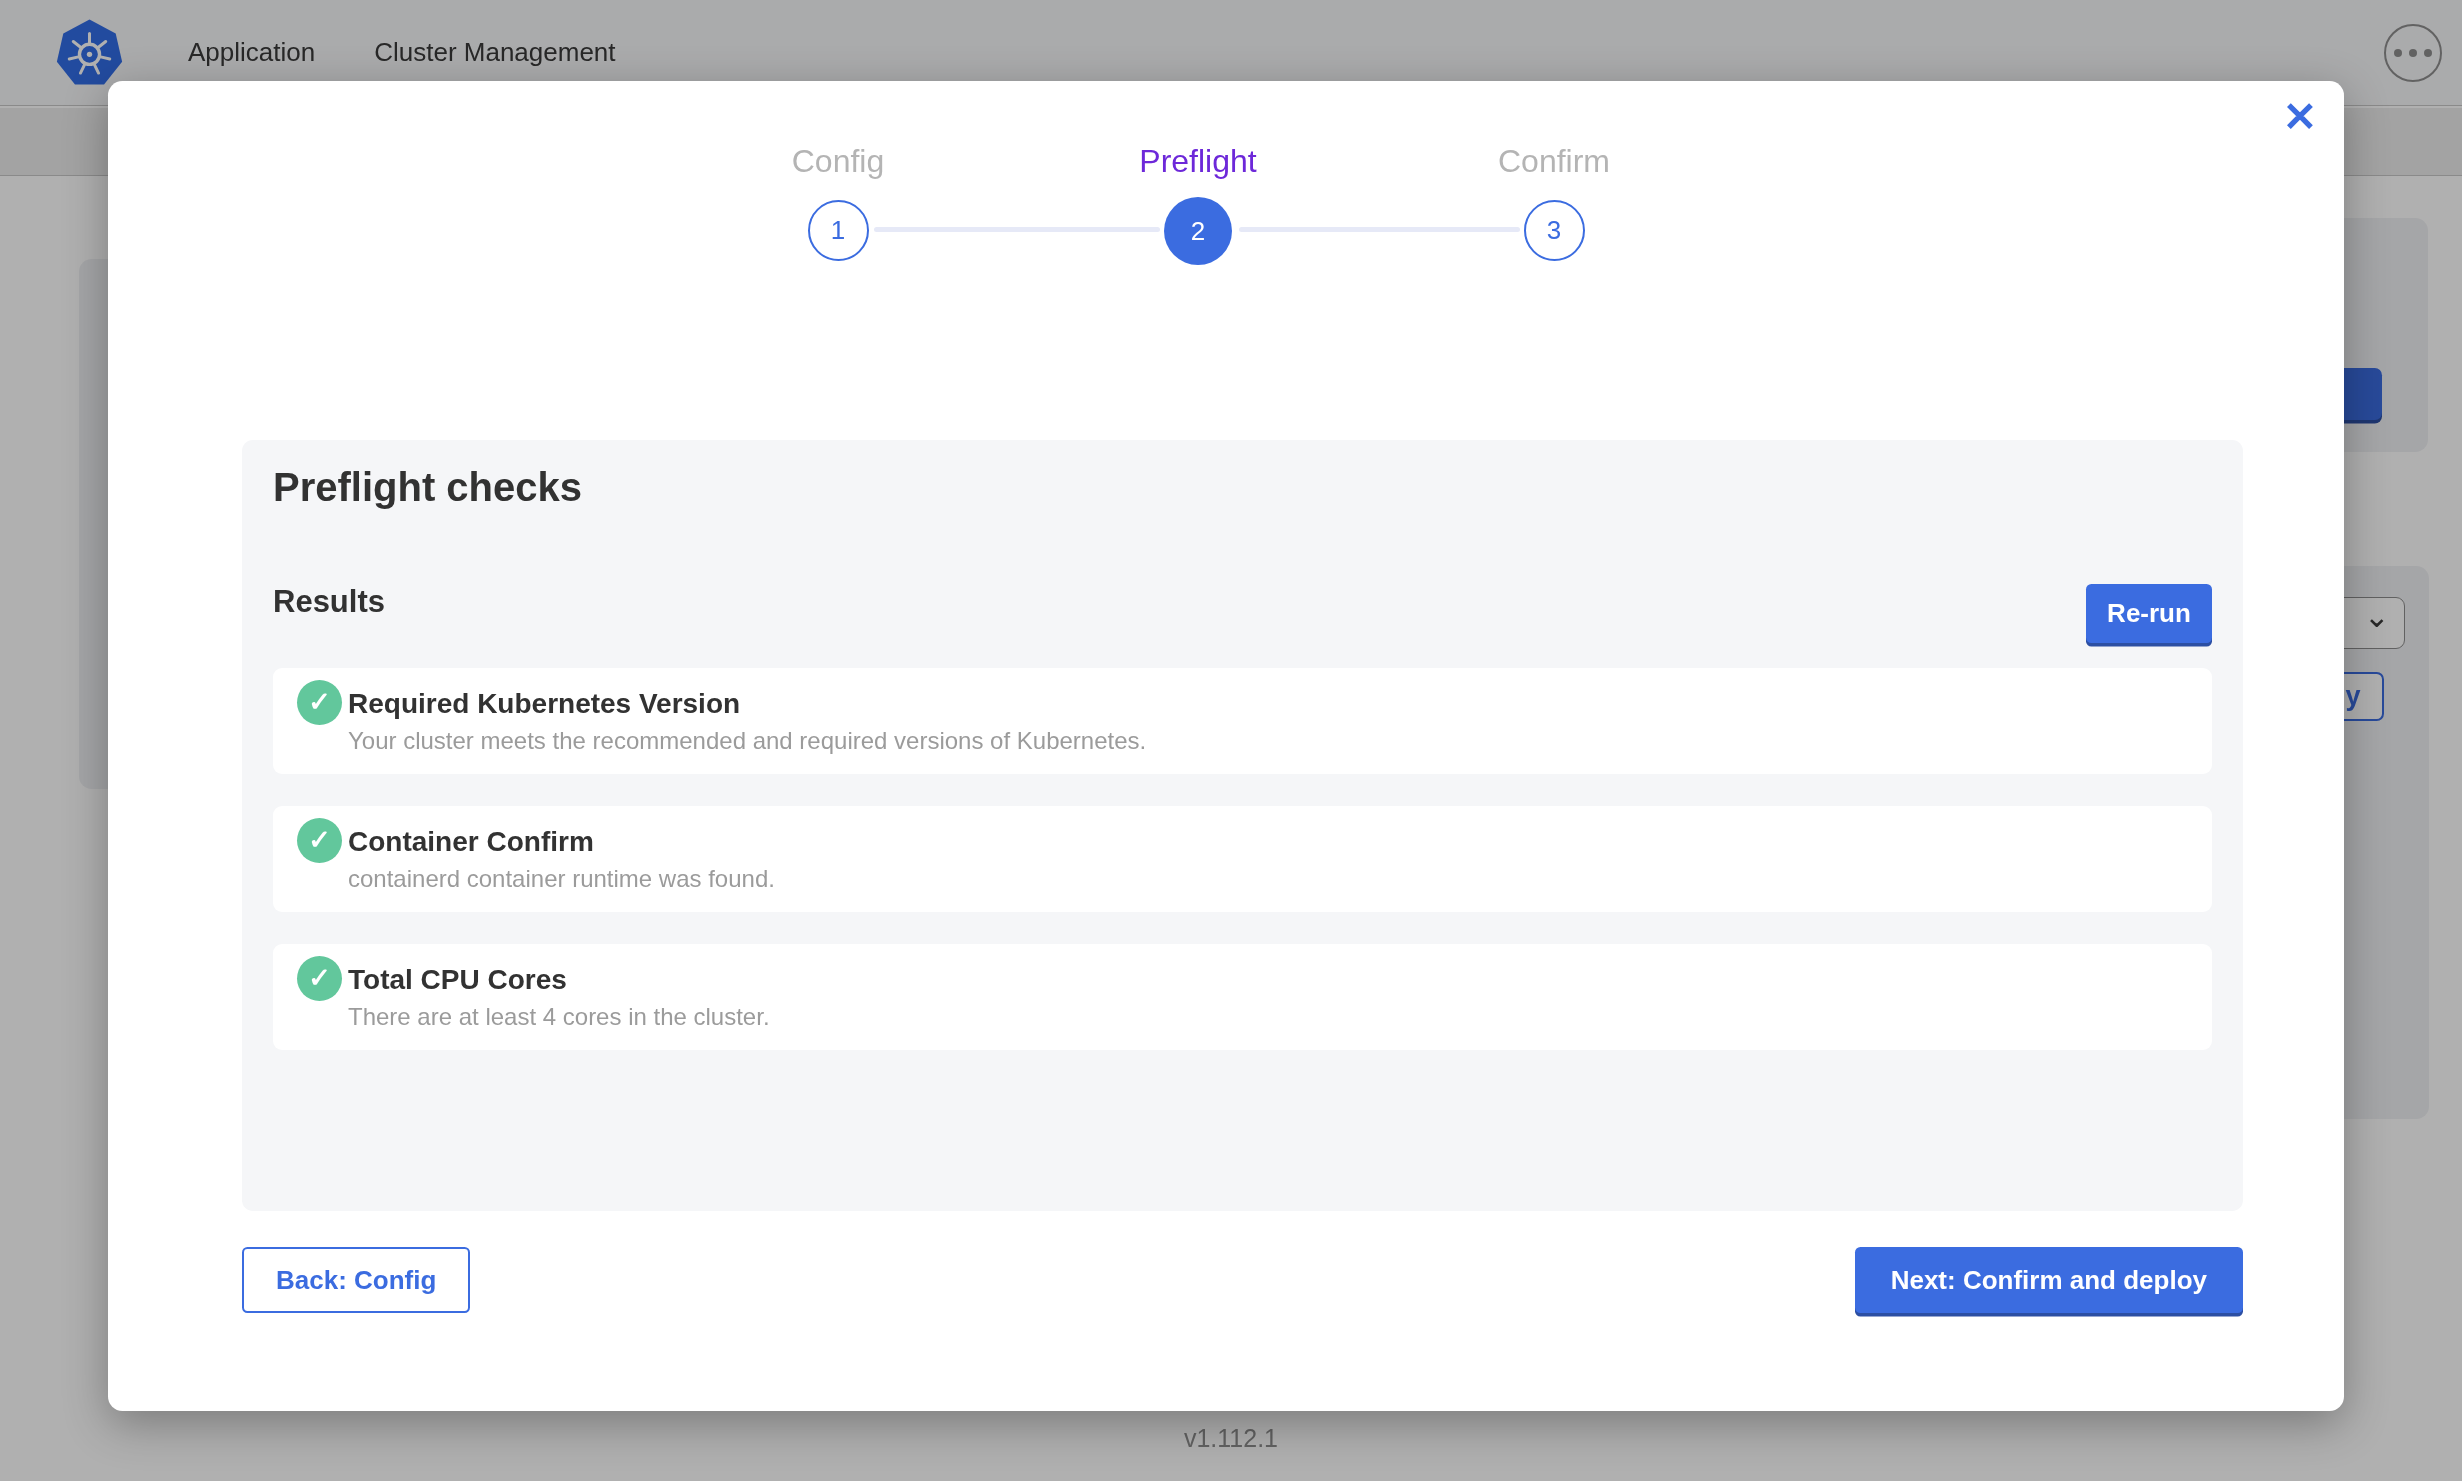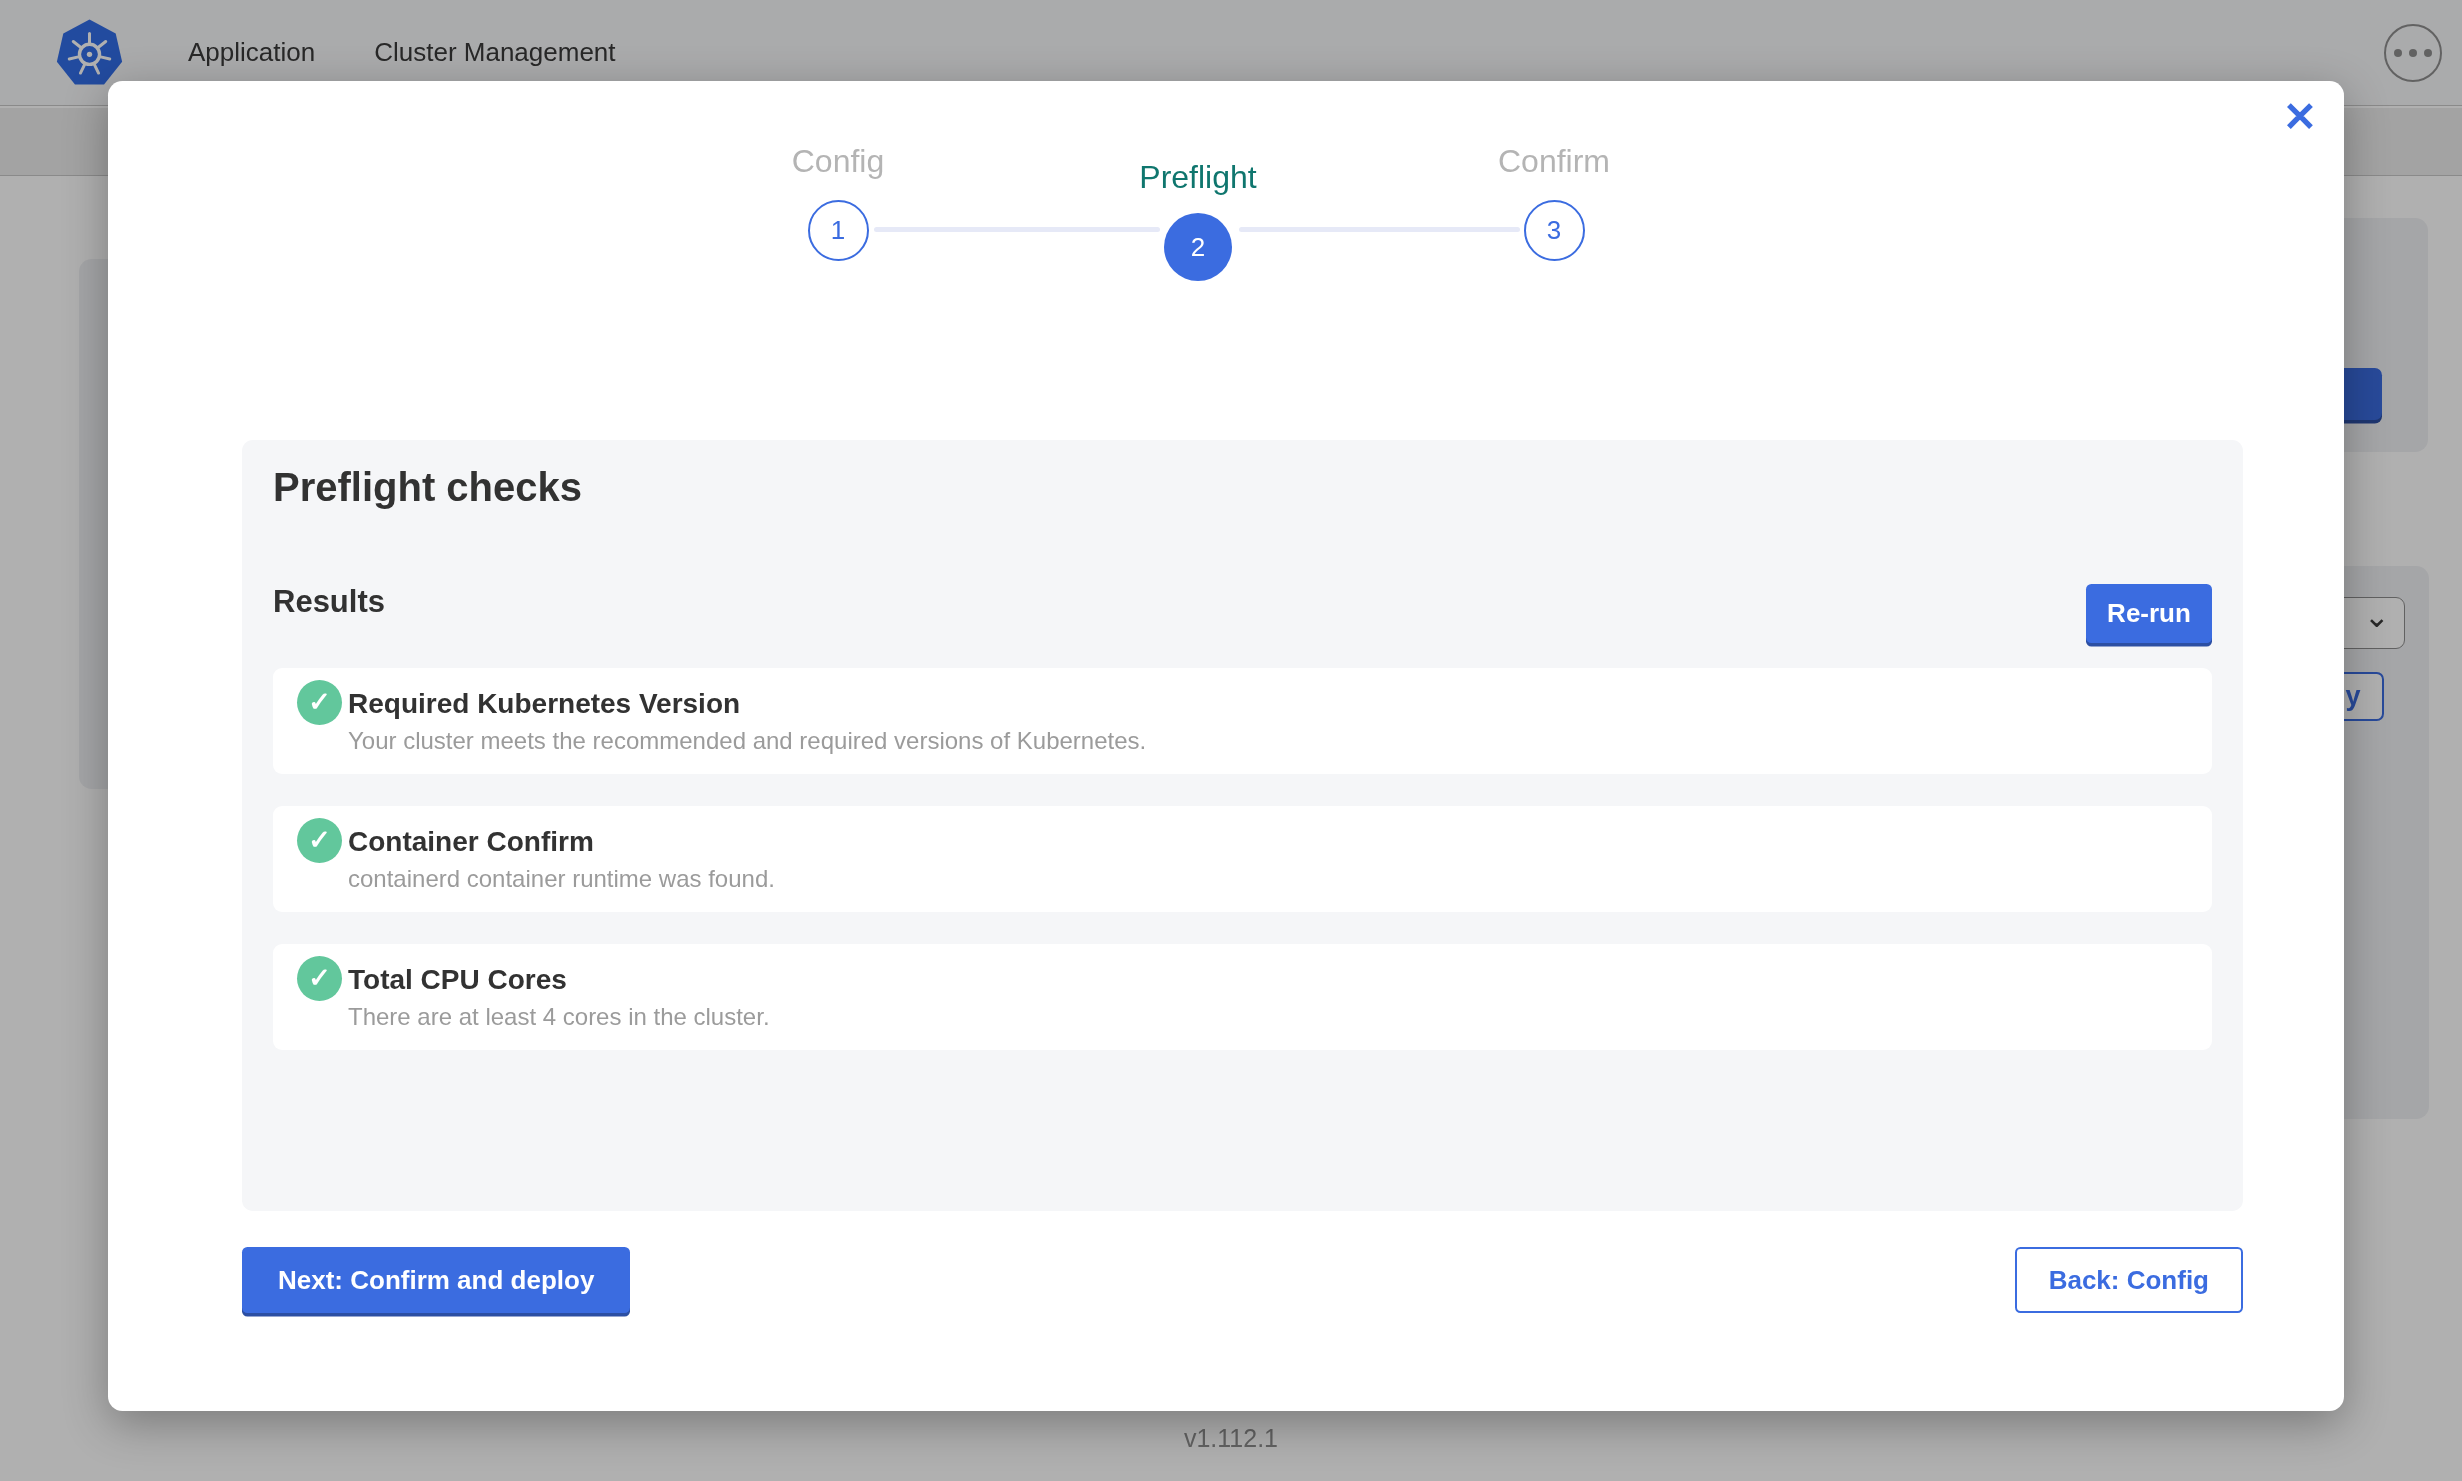--- a/index.html
+++ b/index.html
@@ -60,21 +60,21 @@
     background:#ffffff; border-radius:14.4px; box-shadow:0 12.6px 45px rgba(0,0,0,0.30);
   }
   .close {
     position:absolute; top:16px; right:27px; font-size:41px; line-height:1;
     color:#3b6ce0; font-weight:bold; cursor:pointer;
   }
 
   .stepper { position:absolute; top:0; left:0; width:100%; height:288px; }
   .step { position:absolute; top:65px; width:270px; transform:translateX(-50%); text-align:center; }
   .step .lbl { font-size:32px; color:#b4b4b4; line-height:31px; }
-  .step.active .lbl { color:#0f766e;margin-top:16px; }
+  .step.active .lbl { color:#6d28d9; }
   .step .circ {
     margin:23.4px auto 0; width:61px; height:61px; border:2.7px solid #3b6ce0; border-radius:50%;
     background:#fff; color:#3b6ce0; font-size:26px;
     display:flex; align-items:center; justify-content:center; cursor:pointer;
   }
   .step.active .circ { width:68px; height:68px; border:none; background:#3b6ce0; color:#fff; margin-top:20px; }
   .connector { position:absolute; top:146px; height:4.5px; background:#e6e9f7; border-radius:2.7px; }
   .connector.c1 { left:766px;  width:286px; }
   .connector.c2 { left:1131px; width:281px; }
 
@@ -203,17 +203,17 @@
       <div class="check-desc">containerd container runtime was found.</div>
     </div>
     <div class="check-card">
       <div class="check-icon">✓</div>
       <div class="check-title">Total CPU Cores</div>
       <div class="check-desc">There are at least 4 cores in the cluster.</div>
     </div>
   </div>
 
   <div class="footer">
+    <button class="btn btn-back">Back: Config</button>
     <button class="btn btn-next">Next: Confirm and deploy</button>
-    <button class="btn btn-back">Back: Config</button>
   </div>
 </div>
 
 
 </body></html>

